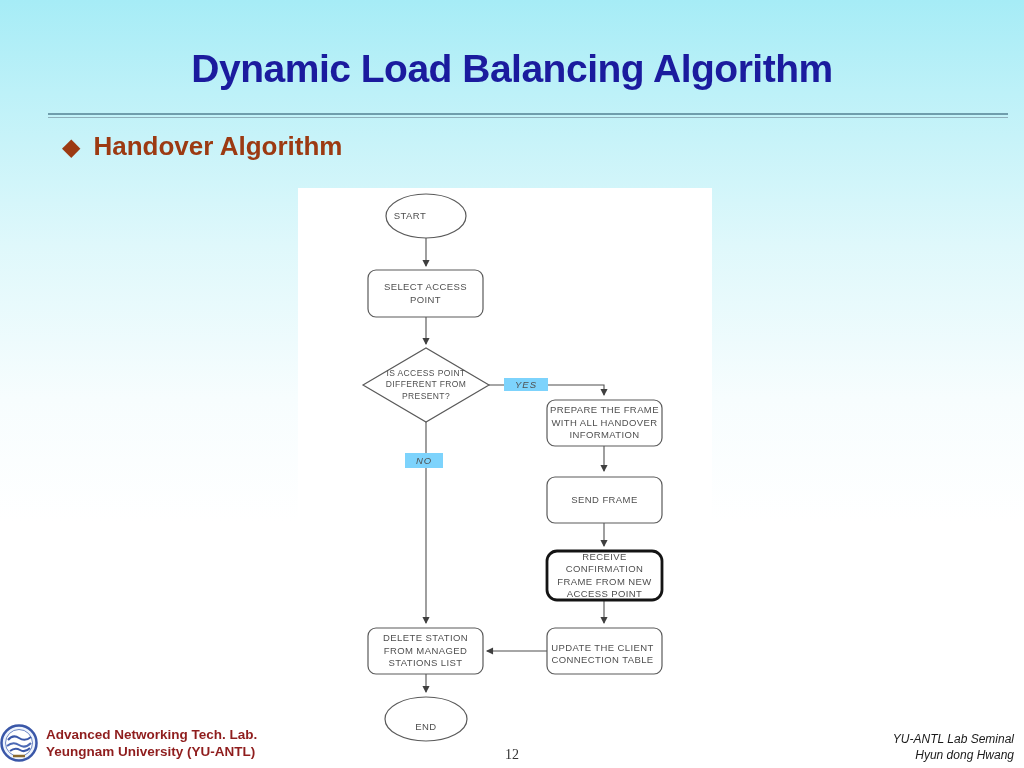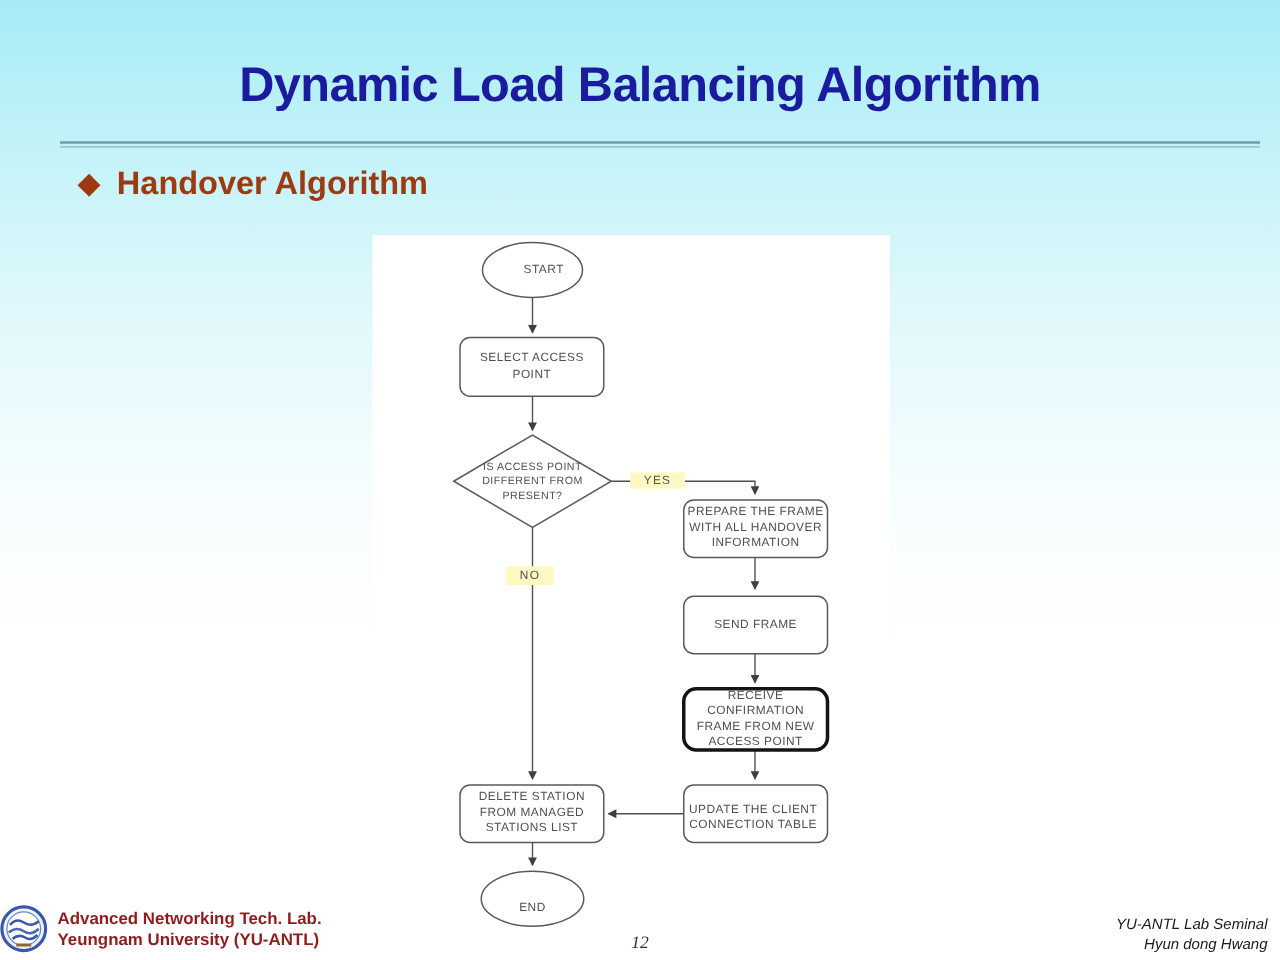--- a/index.html
+++ b/index.html
@@ -44,28 +44,28 @@
     text-align:center;
     font-size:9.5px;line-height:1.3;
     letter-spacing:0.4px;
     color:#4f4f4f;
     white-space:pre-line;
   }
   .node.small{font-size:8.5px;}
   .edge-label{
     position:absolute;
     display:flex;align-items:center;justify-content:center;
-    background:#fef9c3;
-    font-size:9.5px;letter-spacing:1px;color:#4f4f4f;
+    background:#7dd3fc;
+    font-size:9.5px;letter-spacing:1px;color:#4f4f4f;font-style:italic;
   }
   .page-number{
     position:absolute;bottom:5px;left:0;width:100%;
     text-align:center;
     font-family:"Liberation Serif",serif;
-    font-style:italic;font-size:14px;color:#333333;
+    font-size:14px;color:#333333;
   }
   .footer-left{
     position:absolute;left:0;bottom:2px;
     display:flex;align-items:center;
   }
   .logo{width:40px;height:46px;flex:0 0 auto;}
   .footer-left-text{
     margin-left:6px;
     font-size:13.5px;font-weight:bold;color:#8f1d1d;
     line-height:17px;
@@ -117,21 +117,21 @@
         <polygon points="65,197 128,160 191,197 128,234"></polygon>
         <rect x="249" y="212" width="115" height="46" rx="8"></rect>
         <rect x="249" y="289" width="115" height="46" rx="8"></rect>
         <rect x="249" y="363" width="115" height="49" rx="10" stroke="#141414" stroke-width="2.8"></rect>
         <rect x="249" y="440" width="115" height="46" rx="8"></rect>
         <rect x="70" y="440" width="115" height="46" rx="8"></rect>
         <ellipse cx="128" cy="531" rx="41" ry="22"></ellipse>
       </g>
     </svg>
 
-    <div class="node" style="left:97px;top:8px;width:80px;height:40px;">START</div>
+    <div class="node" style="left:72px;top:8px;width:80px;height:40px;">START</div>
     <div class="node small" style="left:63px;top:162px;width:130px;height:70px;">IS ACCESS POINT
 DIFFERENT FROM
 PRESENT?</div>
     <div class="node" style="left:70px;top:82px;width:115px;height:47px;">SELECT ACCESS
 POINT</div>
     <div class="node" style="left:249px;top:289px;width:115px;height:46px;">SEND FRAME</div>
     <div class="node" style="left:249px;top:212px;width:115px;height:46px;">PREPARE THE FRAME
 WITH ALL HANDOVER
 INFORMATION</div>
     <div class="node" style="left:249px;top:363px;width:115px;height:49px;">RECEIVE

